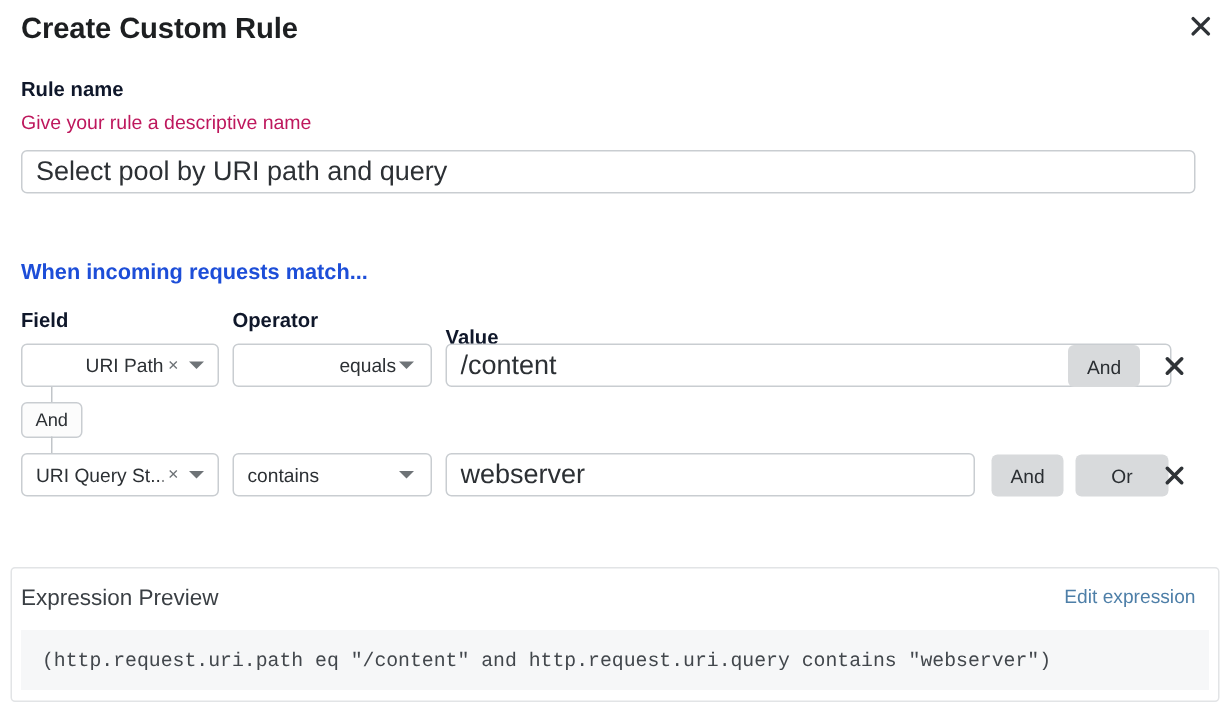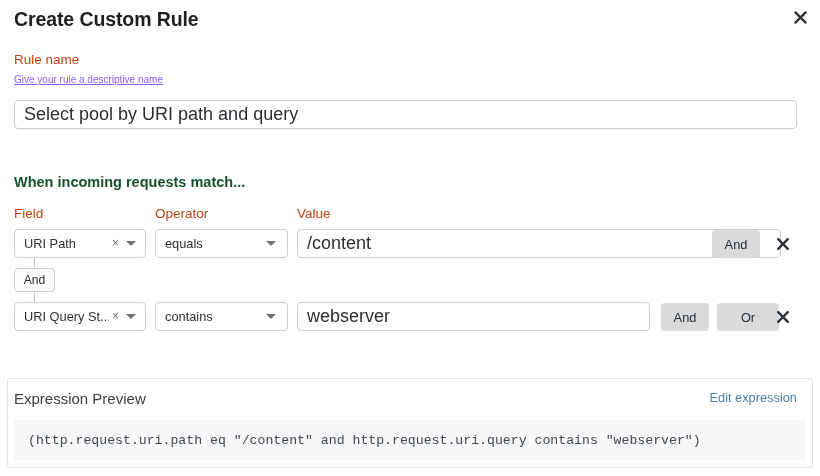--- a/index.html
+++ b/index.html
@@ -49,29 +49,29 @@
     background: none;
     border: none;
     padding: 0;
   }
   .close-btn svg { display: block; }
 
   
   .field-label {
     position: absolute;
     font-size: 13.5px;
-    color: #c2410c;
-    white-space: nowrap;
+    color: #0f172a;
+    white-space: nowrap;
+    font-weight: bold;
   }
   .field-sublabel {
     position: absolute;
-    font-size: 10px;
-    color: #8b5cf6;
-    white-space: nowrap;
-    text-decoration: underline;
+    font-size: 13px;
+    color: #be185d;
+    white-space: nowrap;
   }
   #rule-name-label { left: 14px; top: 52px; }
   #rule-name-help  { left: 14px; top: 74px; }
 
   .text-input {
     position: absolute;
     box-sizing: border-box;
     border: 1px solid #c9cdd1;
     border-radius: 4px;
     background: #fff;
@@ -88,28 +88,28 @@
     height: 29px;
   }
 
   
   #match-heading {
     position: absolute;
     left: 14px;
     top: 174px;
     font-size: 14.5px;
     font-weight: bold;
-    color: #14532d;
+    color: #1d4ed8;
     white-space: nowrap;
   }
 
   
   #col-field    { left: 14px;  top: 206px; }
   #col-operator { left: 155px; top: 206px; }
-  #col-value    { left: 297px; top: 206px; text-align: center; }
+  #col-value    { left: 297px; top: 217px; text-align: center; }
 
   
   .select-box {
     position: absolute;
     box-sizing: border-box;
     height: 29px;
     border: 1px solid #c9cdd1;
     border-radius: 4px;
     background: #fff;
     display: flex;
@@ -140,21 +140,21 @@
   }
   .caret-tri {
     width: 0; height: 0;
     border-left: 5px solid transparent;
     border-right: 5px solid transparent;
     border-top: 5px solid #6e7377;
   }
   .select-caret.wide { padding-right: 11px; }
 
   
-  .r1 { top: 229px; }
+  .r1 { top: 229px; text-align: right; }
   .r2 { top: 302px; }
 
   .sel-field    { left: 14px;  width: 132px; }
   .sel-operator { left: 155px; width: 133px; }
 
   .val-input-1 { left: 297px; top: 229px; width: 484px; height: 29px; }
   .val-input-2 { left: 297px; top: 302px; width: 353px; height: 29px; }
 
   
   .logic-btn {

